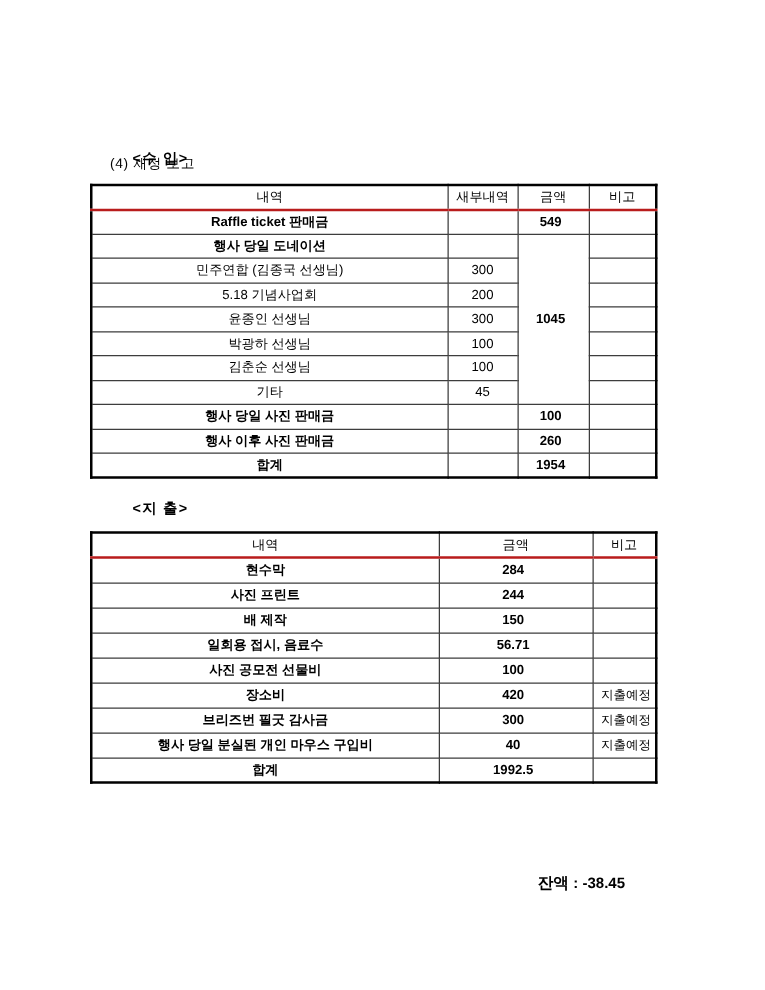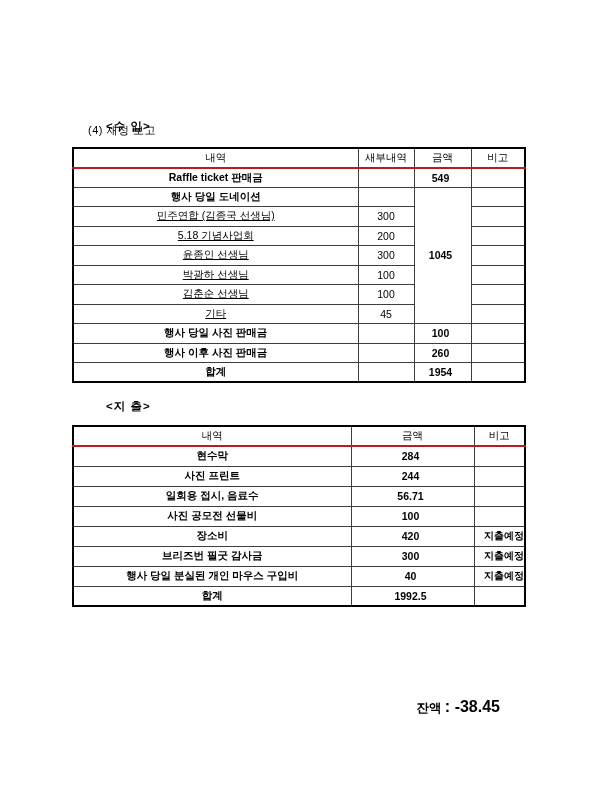--- a/index.html
+++ b/index.html
@@ -36,31 +36,31 @@
     padding: 0; margin: 0;
     font-size: 10.5px;
     text-align: center; vertical-align: middle;
     overflow: hidden; white-space: nowrap;
   }
   #income-table tr { height: 19.5px; }
   #expense-table tr { height: 20px; }
   thead th { font-weight: normal; border-bottom: 2px solid #b91c1c; }
 
   .item-cell { font-weight: bold; }
-  .item-cell.sub { font-weight: normal; text-decoration: underline; }
+  .item-cell.sub { font-weight: normal; }
   .amount-cell { font-weight: bold; padding-right: 4px; }
   .sub-amount-cell { font-weight: normal; text-align: center; }
-  .note-cell { font-weight: bold; text-align: right; padding-left: 3px; font-size: 10px; }
+  .note-cell { font-weight: normal; text-align: center; padding-left: 3px; font-size: 10px; }
   .merged-amount { vertical-align: middle; }
 
   .balance-line {
     position: absolute; top: 698px; right: 112px;
     font-size: 12.5px; font-weight: bold;
   }
-  .balance-line .val { font-size: 16px; }
+  .balance-line .val { font-size: 12px; }
 </style>
 </head>
 <body>
 
 <div class="doc-title">(4) 재정 보고</div>
 
 <div id="income-label" class="section-label">&lt;수 입&gt;</div>
 
 <table id="income-table">
   <colgroup>
@@ -161,20 +161,25 @@
       <td class="item-cell">현수막</td>
       <td class="amount-cell">284</td>
       <td class="note-cell"></td>
     </tr>
     <tr>
       <td class="item-cell">사진 프린트</td>
       <td class="amount-cell">244</td>
       <td class="note-cell"></td>
     </tr>
     <tr>
+      <td class="item-cell">배 제작</td>
+      <td class="amount-cell">150</td>
+      <td class="note-cell"></td>
+    </tr>
+    <tr>
       <td class="item-cell">일회용 접시, 음료수</td>
       <td class="amount-cell">56.71</td>
       <td class="note-cell"></td>
     </tr>
     <tr>
       <td class="item-cell">사진 공모전 선물비</td>
       <td class="amount-cell">100</td>
       <td class="note-cell"></td>
     </tr>
     <tr>

